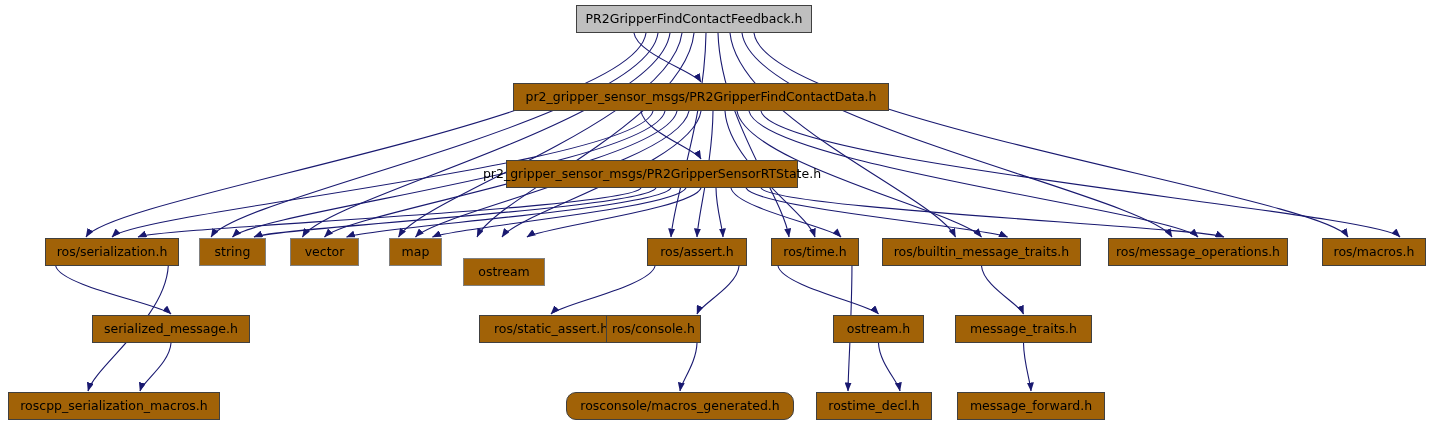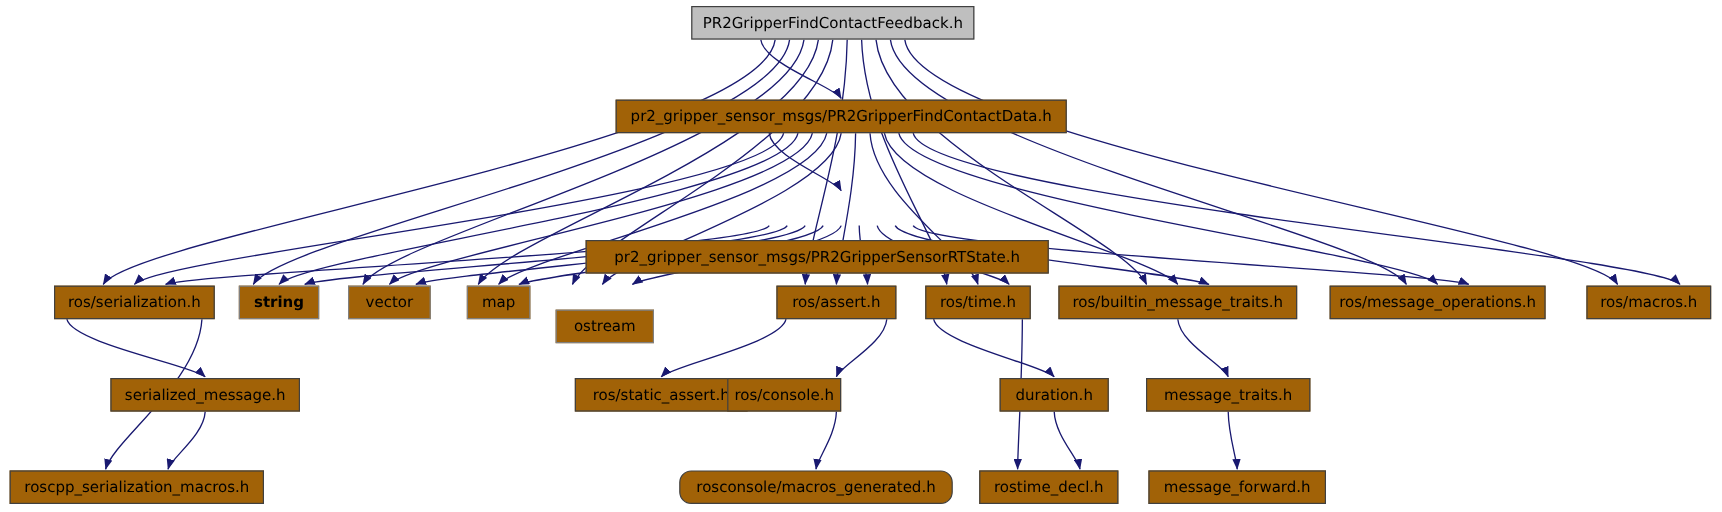--- a/index.html
+++ b/index.html
@@ -81,27 +81,27 @@
         <path d="M1023.5,343 C1023.8,363.16 1030.34,381.4 1031,391" fill="none" stroke="#191970" stroke-width="1.1" marker-end="url(#arrowhead)"></path>
       </g>
   </svg>
   <div id="node-layer">
       <div class="node root" style="left: 576px; top: 5px; width: 236px;">
         <span class="label">PR2GripperFindContactFeedback.h</span>
       </div>
       <div class="node strong" style="left: 513px; top: 83px; width: 376px;">
         <span class="label">pr2_gripper_sensor_msgs/PR2GripperFindContactData.h</span>
       </div>
-      <div class="node strong" style="left: 488px; top: 160px; width: 386px; margin-top: 40px;">
+      <div class="node strong" style="left: 506px; top: 160px; width: 292px;">
         <span class="label">pr2_gripper_sensor_msgs/PR2GripperSensorRTState.h</span>
       </div>
       <div class="node strong" style="left: 45px; top: 238px; width: 134px;">
         <span class="label">ros/serialization.h</span>
       </div>
-      <div class="node" style="left: 199px; top: 238px; width: 67px; font-weight: bold;">
+      <div class="node" style="left: 199px; top: 238px; width: 67px;">
         <span class="label">string</span>
       </div>
       <div class="node" style="left: 290px; top: 238px; width: 69px;">
         <span class="label">vector</span>
       </div>
       <div class="node" style="left: 389px; top: 238px; width: 53px;">
         <span class="label">map</span>
       </div>
       <div class="node" style="left: 463px; top: 238px; width: 82px; margin-top: 20px;">
         <span class="label">ostream</span>
@@ -124,21 +124,21 @@
       <div class="node strong" style="left: 92px; top: 315px; width: 158px;">
         <span class="label">serialized_message.h</span>
       </div>
       <div class="node strong" style="left: 479px; top: 315px; width: 144px;">
         <span class="label">ros/static_assert.h</span>
       </div>
       <div class="node strong" style="left: 606px; top: 315px; width: 95px;">
         <span class="label">ros/console.h</span>
       </div>
       <div class="node strong" style="left: 833px; top: 315px; width: 91px;">
-        <span class="label">duration.h</span>
+        <span class="label">ostream.h</span>
       </div>
       <div class="node strong" style="left: 955px; top: 315px; width: 137px;">
         <span class="label">message_traits.h</span>
       </div>
       <div class="node strong" style="left: 8px; top: 392px; width: 212px;">
         <span class="label">roscpp_serialization_macros.h</span>
       </div>
       <div class="node strong" style="left: 566px; top: 392px; width: 228px; border-radius: 10px;">
         <span class="label">rosconsole/macros_generated.h</span>
       </div>

